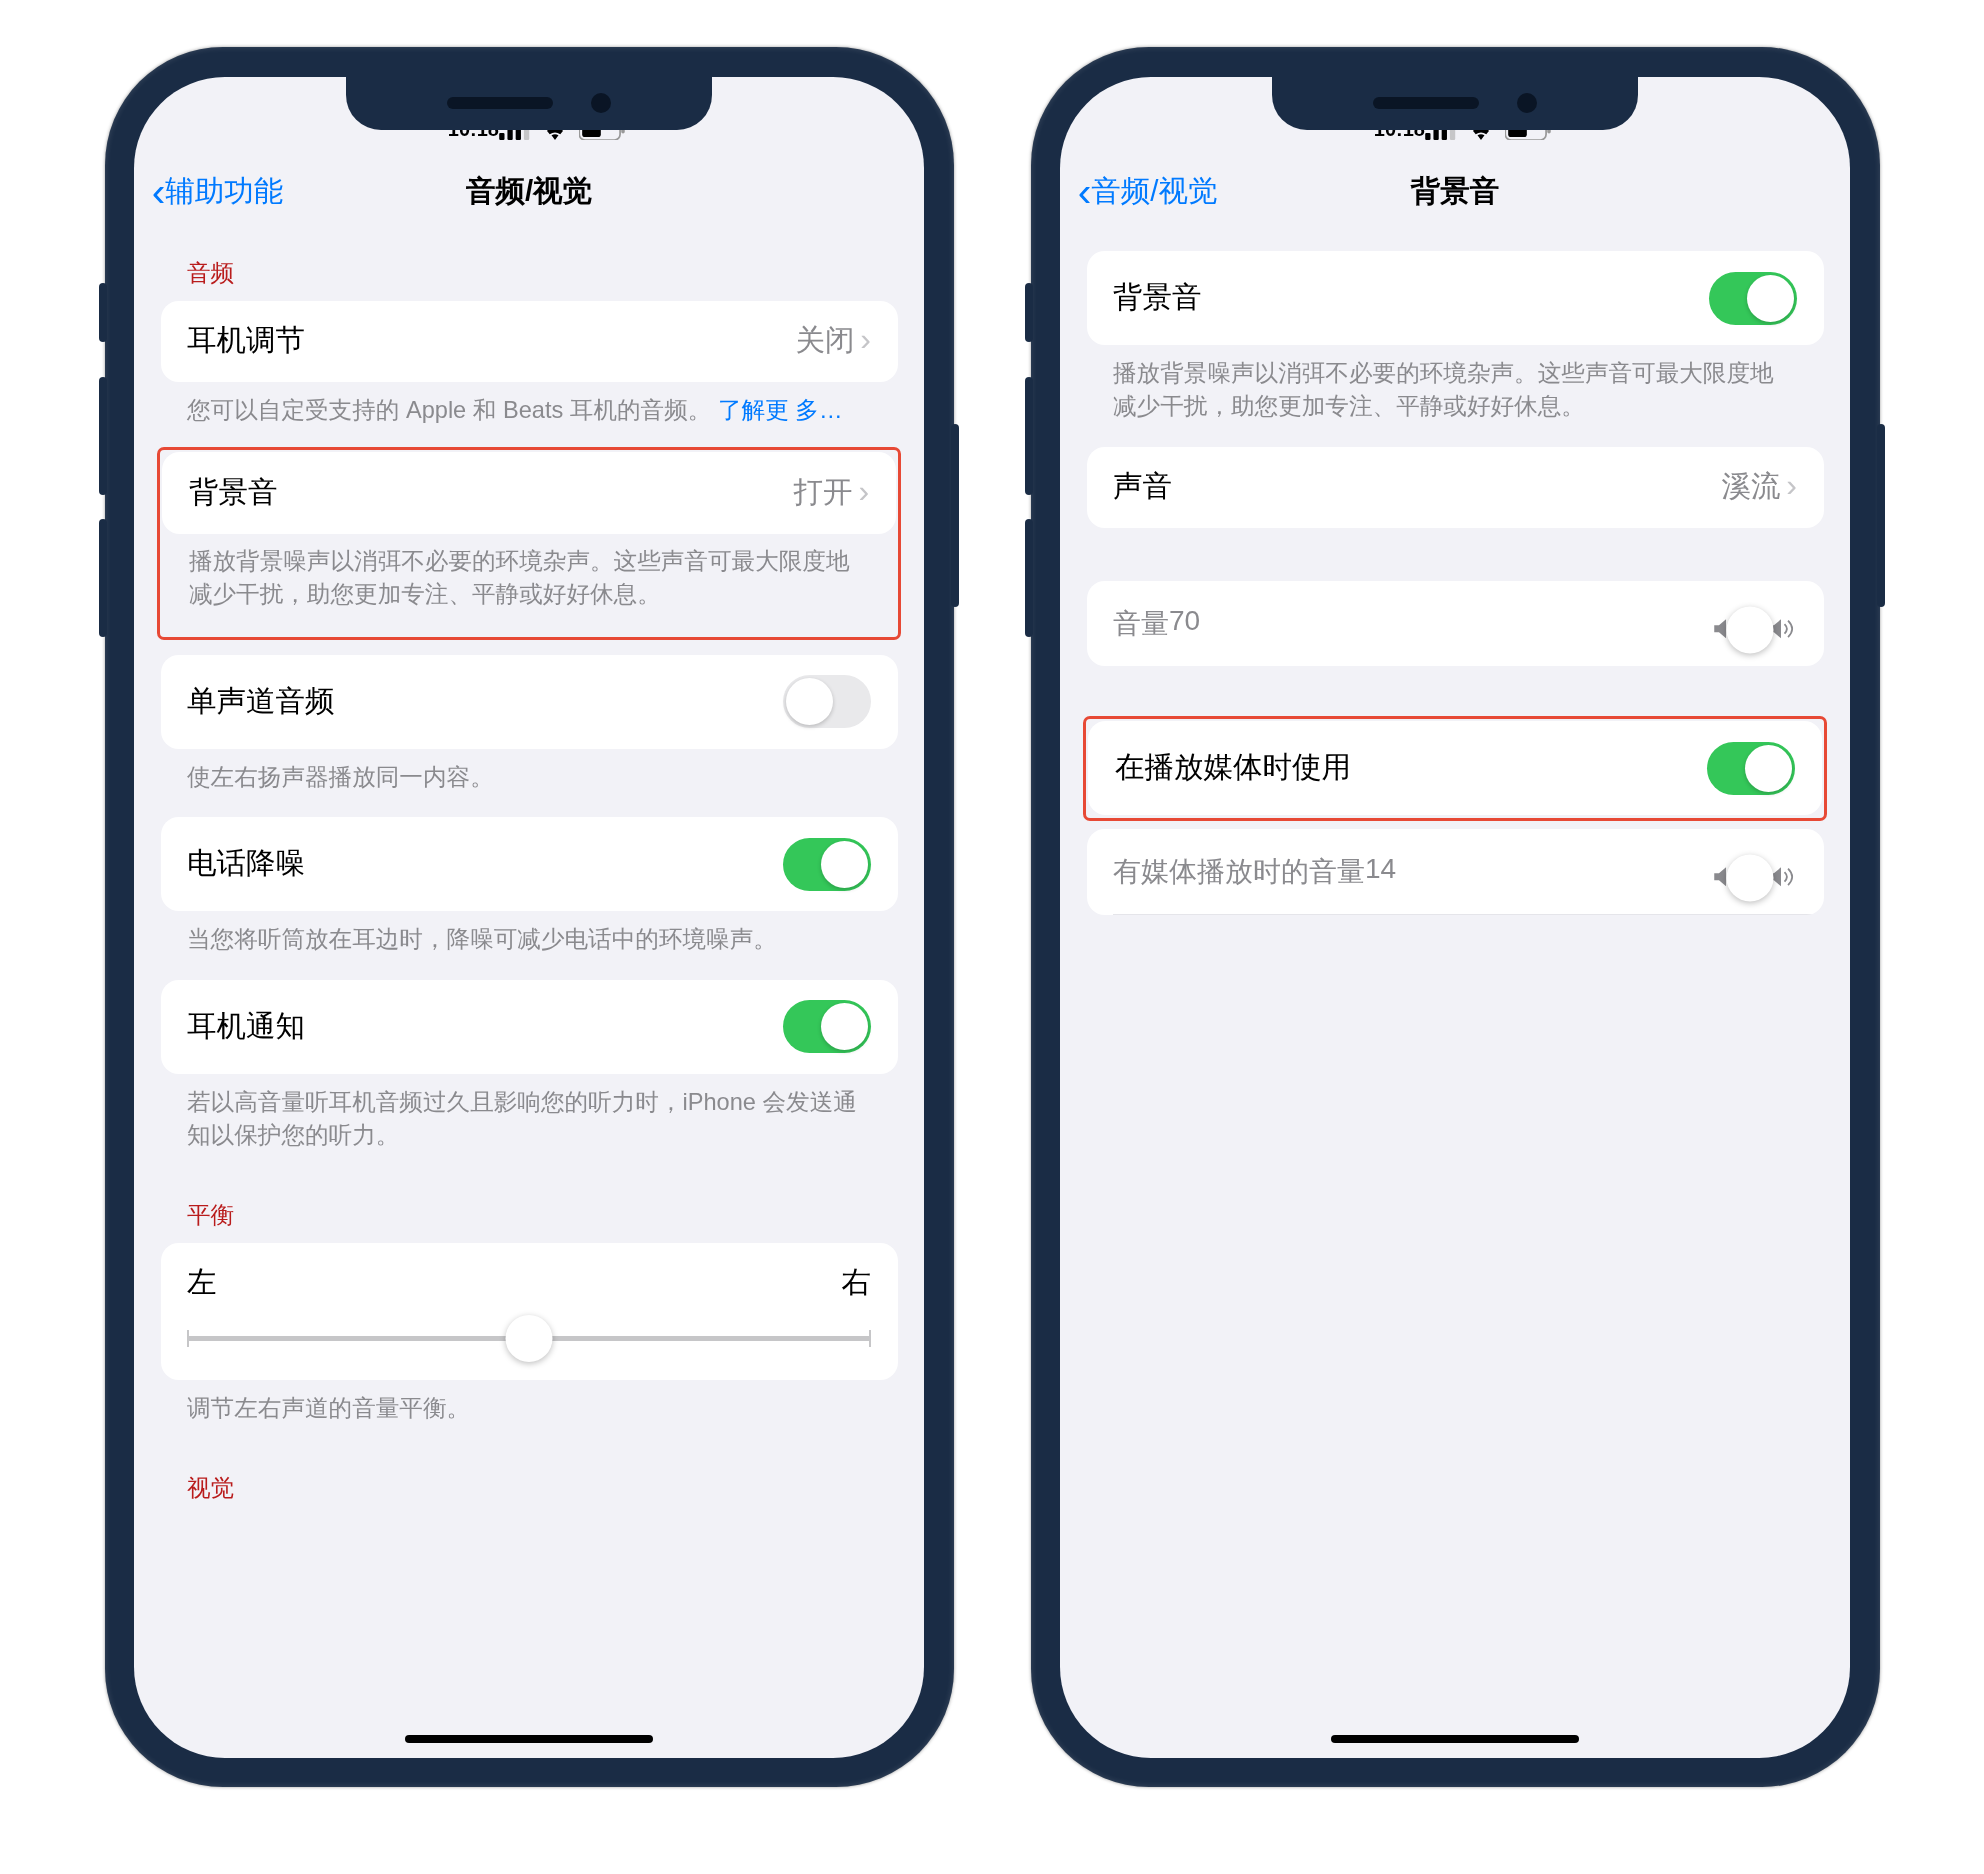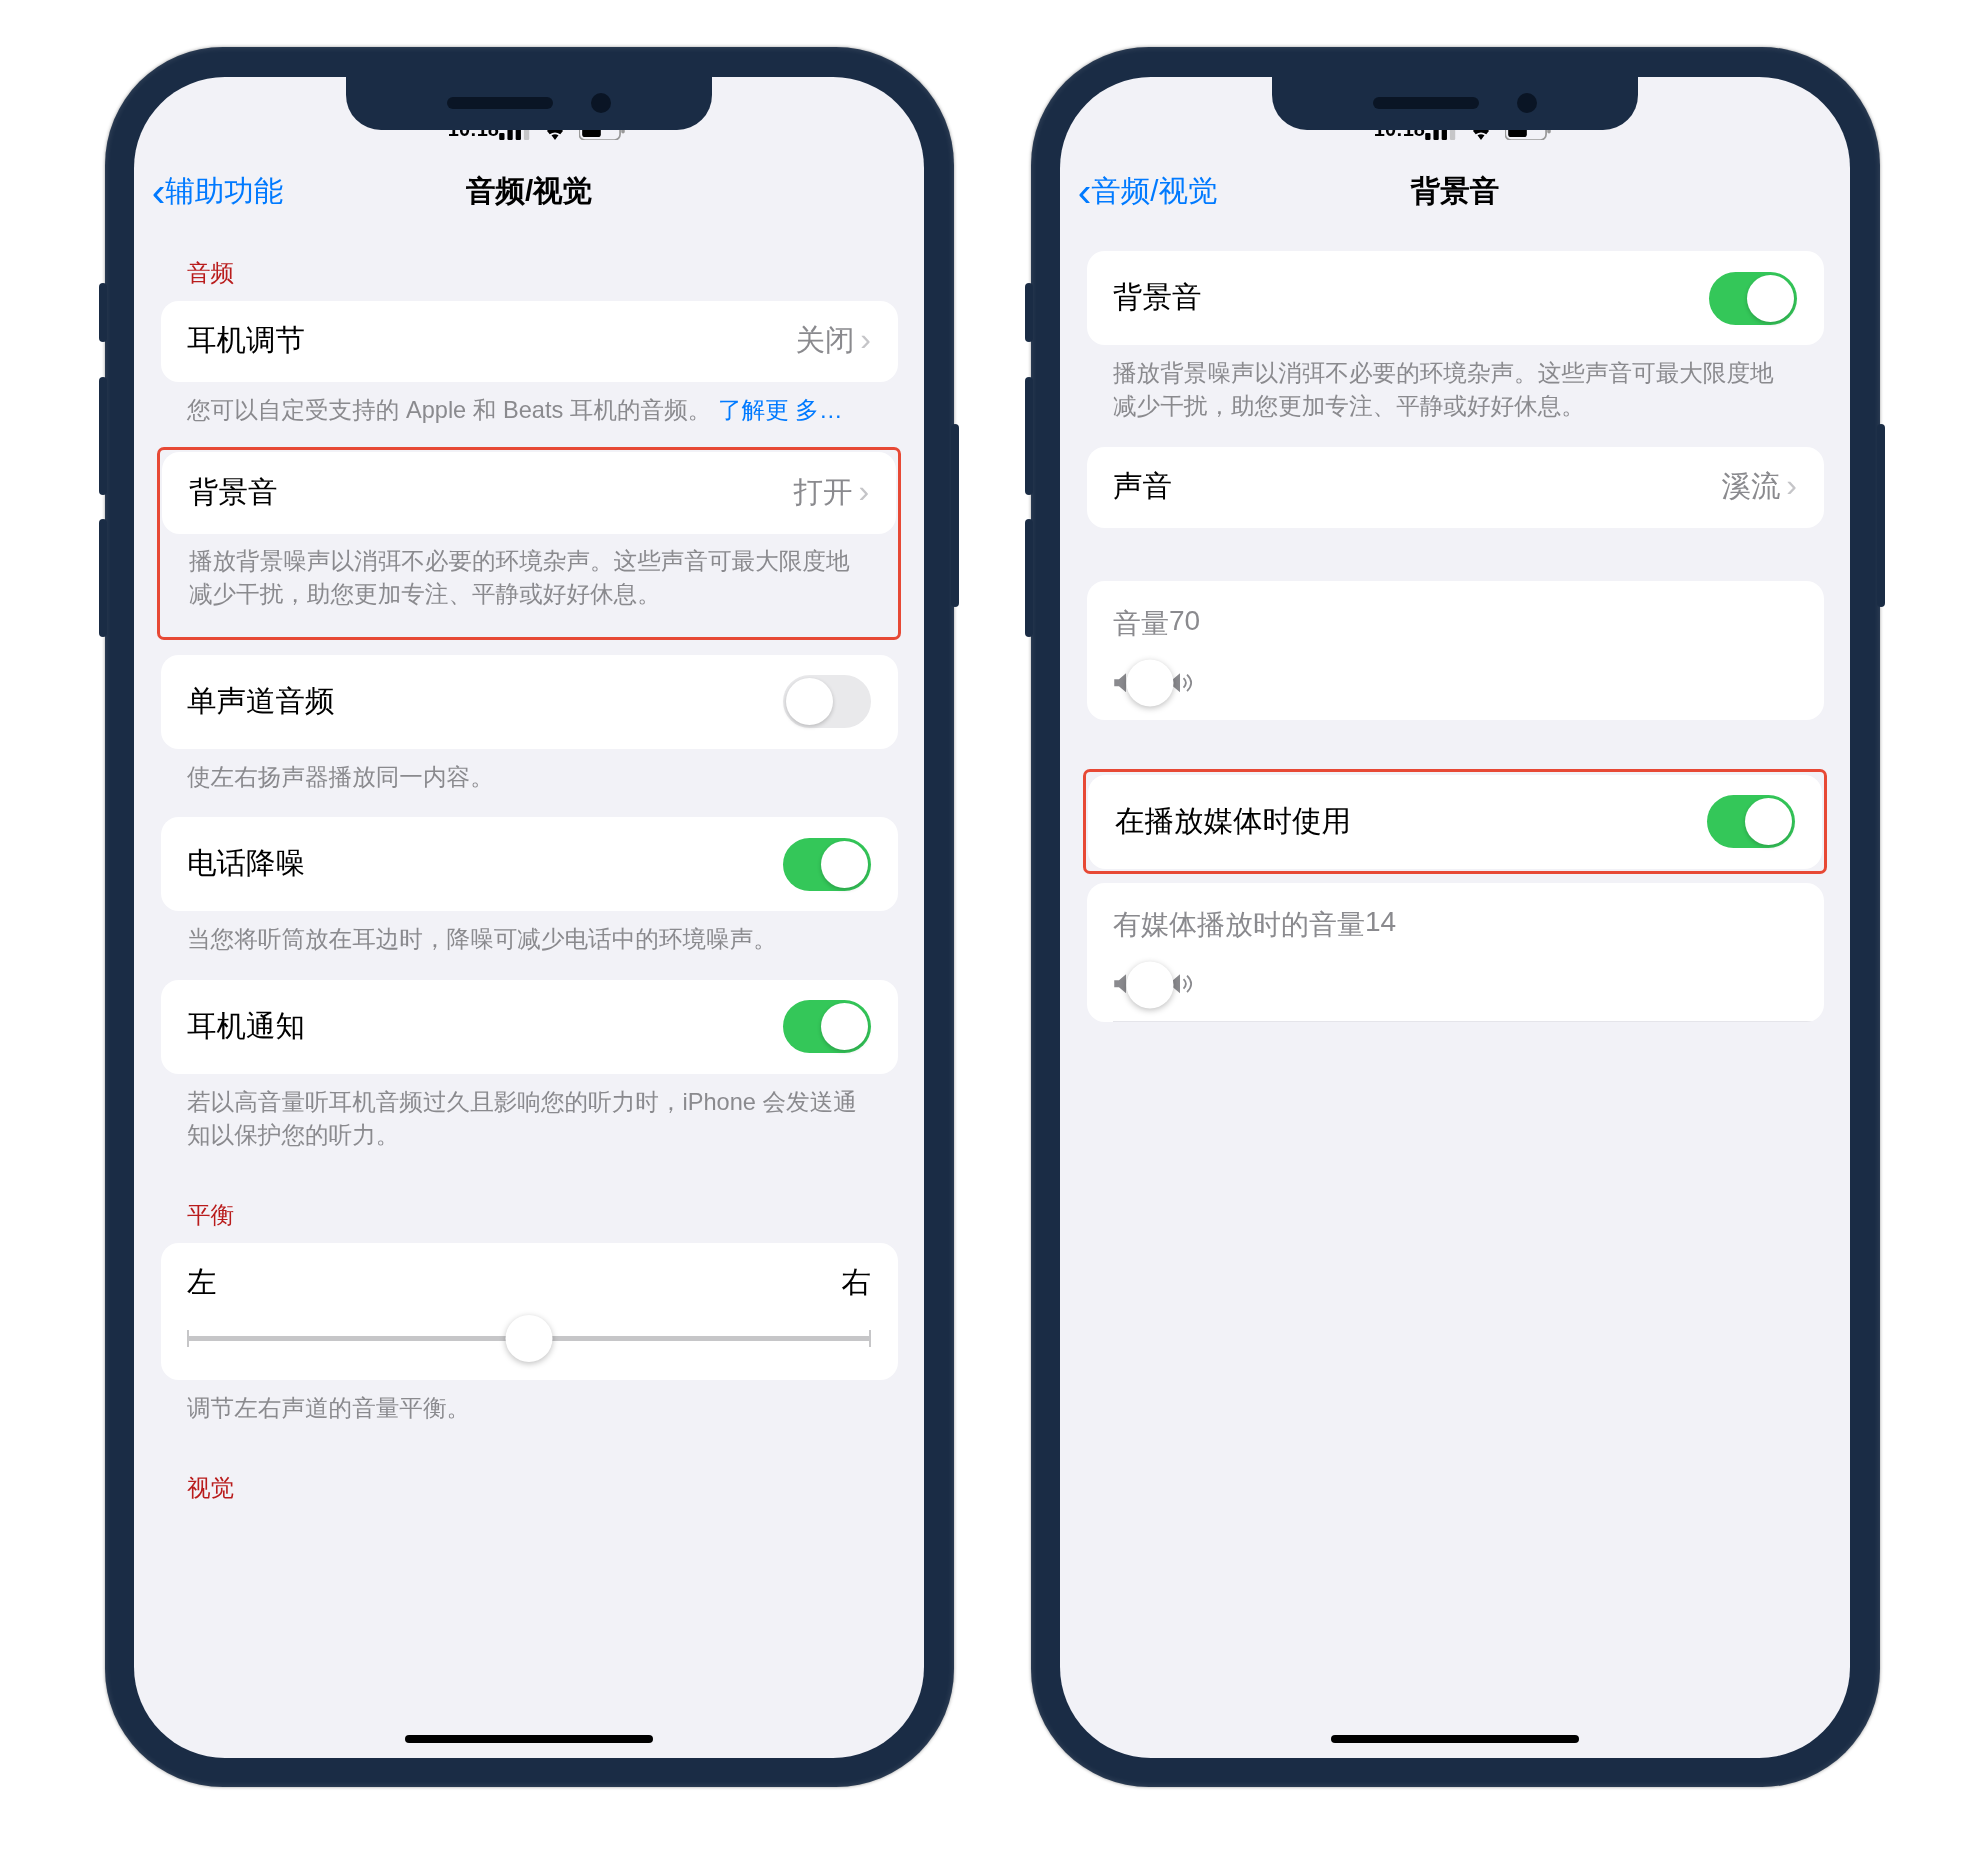--- a/index.html
+++ b/index.html
@@ -210,23 +210,22 @@
       position: absolute;
       left: 50%;
       transform: translateX(-50%);
       width: 47px;
       height: 47px;
       background: #fff;
       border-radius: 50%;
       box-shadow: 0 1.8px 5.9px rgba(0,0,0,0.25);
     }
     .volume-cell {
-      flex-direction: column;
-      align-items: flex-start;
-      gap: 28px;
+      align-items: flex-end;
+      gap: 2px;
       padding: 23.6px 26.5px;
     }
     .volume-header {
       display: flex;
       justify-content: space-between;
       font-size: 28px;
       color: #8a8a8e;
     }
     .volume-slider-row {
       display: flex;

